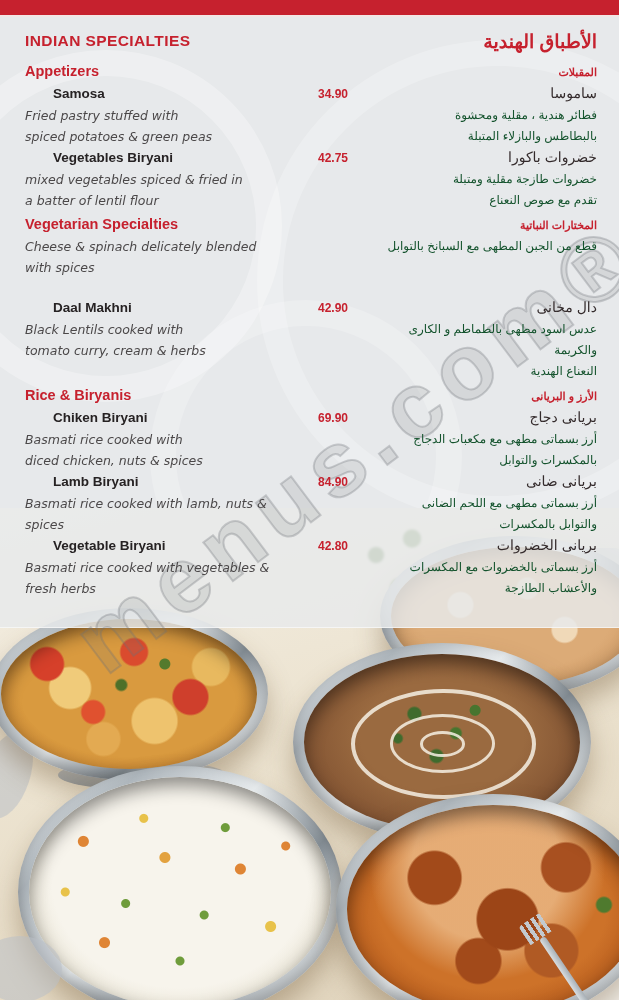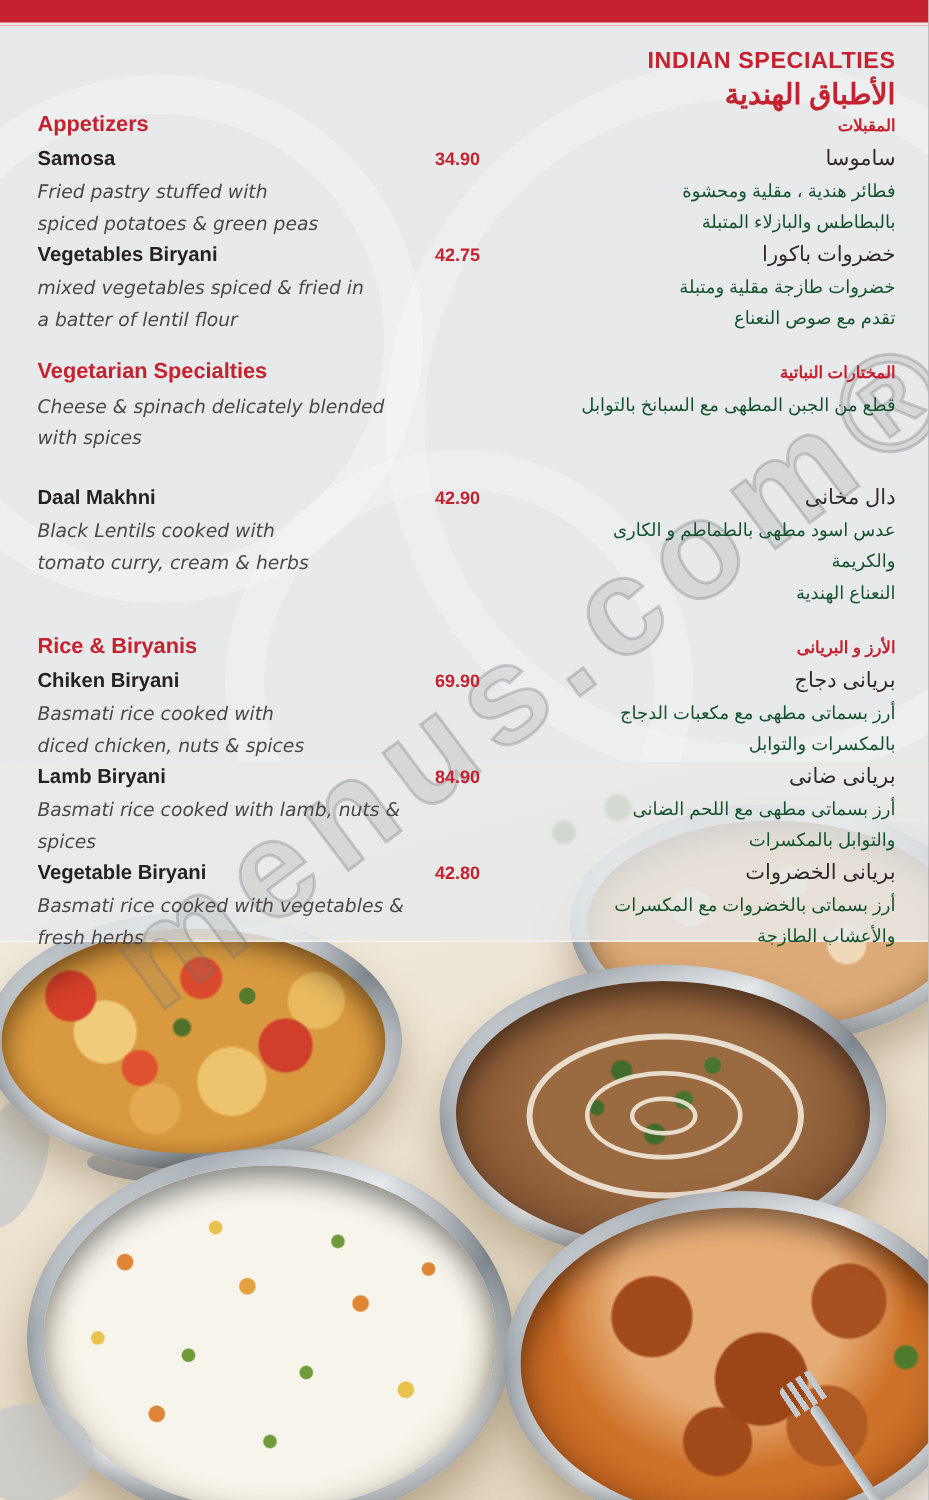--- a/index.html
+++ b/index.html
@@ -101,27 +101,27 @@
 
   
   .watermark{position:absolute;left:55px;top:610px;z-index:3;
     transform:rotate(-37deg);transform-origin:0 0;
     font-size:92px;font-weight:bold;letter-spacing:10px;white-space:nowrap;
     color:rgba(118,122,126,0.16);-webkit-text-stroke:2px rgba(110,114,118,0.30);
     pointer-events:none;}
 
   
   .menu{position:absolute;left:25px;top:30px;width:572px;z-index:5;}
-  .header-row{display:flex;justify-content:space-between;align-items:flex-end;height:28px;flex-direction:column;}
+  .header-row{display:flex;justify-content:space-between;align-items:flex-start;height:28px;}
   .title-en{color:#c6212e;font-weight:bold;font-size:15.5px;letter-spacing:0.4px;line-height:22px;}
   .title-ar{color:#c6212e;font-size:19px;line-height:24px;font-weight:bold;}
-  .heading-row{display:flex;justify-content:space-between;align-items:baseline;margin-top:14px;}
+  .heading-row{display:flex;justify-content:space-between;align-items:baseline;margin-top:2px;}
   .heading-en{color:#c6212e;font-weight:bold;font-size:14.5px;line-height:22px;}
   .heading-ar{color:#c6212e;font-size:11px;line-height:22px;font-weight:bold;}
-  .name-row{display:grid;grid-template-columns:265px 95px 1fr;align-items:baseline;line-height:21px;}
+  .name-row{display:grid;grid-template-columns:265px 95px 1fr;align-items:baseline;line-height:21px;margin-left:28px;}
   .name-en{font-weight:bold;font-size:13.5px;color:#262223;}
   .price{font-weight:bold;font-size:12px;color:#c6212e;}
   .name-ar{font-size:14px;color:#332a2b;text-align:right;}
   .desc-row{display:grid;grid-template-columns:360px 1fr;}
   .desc-en{font-style:italic;font-size:12.5px;color:#4b4849;line-height:21px;font-family:"DejaVu Sans",sans-serif;}
   .desc-ar{font-size:12px;color:#14532d;text-align:right;line-height:21px;}
   .dline{display:block;}
   .gap-top{margin-top:19px;}
 </style>
 </head>

